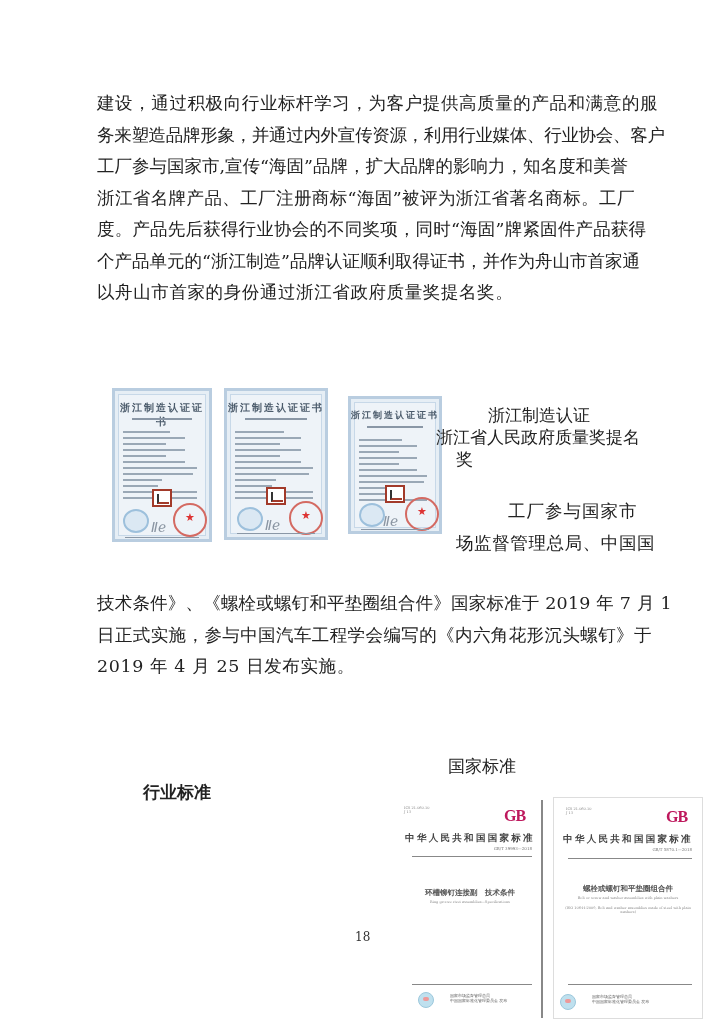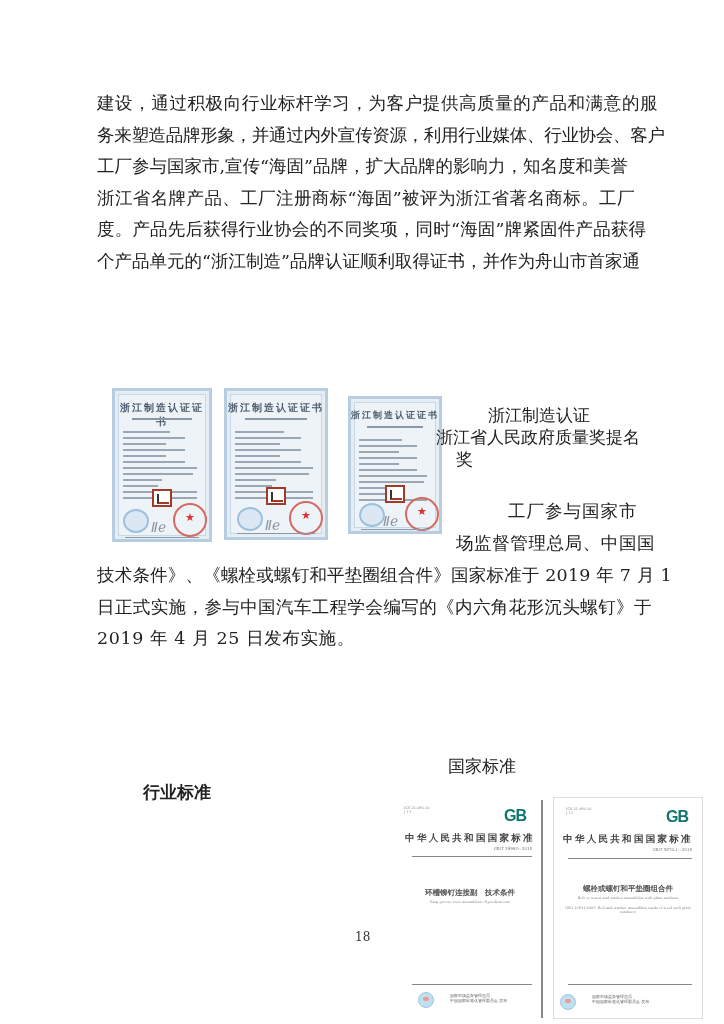--- a/index.html
+++ b/index.html
@@ -14,21 +14,21 @@
   .cert .rows i{display:block;height:2px;background:#9aa8b6;margin:4px 0;}
   .cert .logo{position:absolute;left:50%;margin-left:-10px;width:20px;height:18px;background:#fff;border:2px solid #a23a2a;box-sizing:border-box;}
   .cert .logo:after{content:"";position:absolute;left:3px;top:3px;width:10px;height:8px;border-left:2px solid #333;border-bottom:2px solid #a23a2a;}
   .cert .stamp-blue{position:absolute;width:22px;height:20px;border-radius:50%;border:2px solid #9dc0dc;background:#dbe8f3;}
   .cert .stamp-red{position:absolute;width:30px;height:30px;border-radius:50%;border:2px solid #d46a62;}
   .cert .stamp-red:after{content:"★";position:absolute;left:0;right:0;top:7px;text-align:center;color:#d33;font-size:11px;line-height:11px;}
   .cert .sig{position:absolute;font-family:"DejaVu Sans",sans-serif;font-style:italic;color:#8a95a2;font-size:14px;}
   .cert .foot{position:absolute;left:10px;right:10px;height:1px;background:#8a97a6;}
   .caption{position:absolute;font-size:17px;line-height:22px;color:#222;white-space:nowrap;}
   .gb{position:absolute;background:#fff;border:1px solid #ddd;box-sizing:border-box;overflow:hidden;}
-  .gb .mark{position:absolute;font-family:Liberation Sans, sans-serif;font-weight:bold;font-size:16px;color:#0f766e;letter-spacing:-1px;}
+  .gb .mark{position:absolute;font-family:Liberation Serif, serif;font-weight:bold;font-size:16px;color:#be185d;letter-spacing:-1px;}
   .gb .hd{position:absolute;left:6px;right:6px;font-size:9.5px;font-weight:bold;color:#444;letter-spacing:2.3px;white-space:nowrap;text-align:center;}
   .gb .code{position:absolute;right:10px;font-size:4px;color:#777;}
   .gb .rule{position:absolute;left:14px;right:10px;height:1px;background:#888;}
   .gb .tt{position:absolute;left:0;right:0;text-align:center;font-size:7.5px;font-weight:bold;color:#555;white-space:nowrap;}
   .gb .sub{position:absolute;left:10px;right:10px;text-align:center;font-size:3.5px;color:#888;}
   .gb .tiny{position:absolute;font-size:3.5px;color:#888;}
   .gb .org{position:absolute;font-size:4px;color:#666;line-height:5px;}
   .gb .emb{position:absolute;width:14px;height:14px;border-radius:50%;background:#bfe0ee;border:1px solid #9cc8dc;}
   .gb .emb:after{content:"";position:absolute;left:4px;top:4px;width:6px;height:4px;background:#e99;border-radius:2px;}
   .divline{position:absolute;width:2px;background:#888;}
@@ -37,20 +37,21 @@
 </head>
 <body>
 
 <div class="para" style="top:88px;">
   <span class="line">建设，通过积极向行业标杆学习，为客户提供高质量的产品和满意的服</span>
   <span class="line" style="letter-spacing:-0.3px;">务来塑造品牌形象，并通过内外宣传资源，利用行业媒体、行业协会、客户</span>
   <span class="line" style="letter-spacing:0px;">工厂参与国家市,宣传“海固”品牌，扩大品牌的影响力，知名度和美誉</span>
   <span class="line" style="letter-spacing:0.4px;">浙江省名牌产品、工厂注册商标“海固”被评为浙江省著名商标。工厂</span>
   <span class="line" style="letter-spacing:0.2px;">度。产品先后获得行业协会的不同奖项，同时“海固”牌紧固件产品获得</span>
   <span class="line" style="letter-spacing:0px;">个产品单元的“浙江制造”品牌认证顺利取得证书，并作为舟山市首家通</span>
+  <span class="line">以舟山市首家的身份通过浙江省政府质量奖提名奖。</span>
 </div>
 
 <div class="cert" style="left:112px;top:388px;width:100px;height:154px;">
   <div class="inner"></div>
   <div class="ttl">浙江制造认证证书</div>
   <div class="no"></div>
   <div class="rows">
       <i style="width:60%"></i>
       <i style="width:80%"></i>
       <i style="width:55%"></i>
@@ -120,21 +121,21 @@
   <div class="foot" style="top:130px;"></div>
 </div>
 
 <div class="caption" style="left:488px;top:404px;">浙江制造认证</div>
 <div class="caption" style="left:436px;top:426px;">浙江省人民政府质量奖提名</div>
 <div class="caption" style="left:456px;top:448px;">奖</div>
 
 <div class="caption" style="left:508px;top:500px;font-size:17.5px;letter-spacing:1px;">工厂参与国家市</div>
 <div class="caption" style="left:456px;top:532px;font-size:17.5px;letter-spacing:0.6px;">场监督管理总局、中国国</div>
 <div class="para" style="top:560px;">
-  <span class="line" style="letter-spacing:0.2px;">技术条件》、《螺栓或螺钉和平垫圈组合件》国家标准于 2019 年 7 月 1</span>
+  <span class="line" style="letter-spacing:0.2px;margin-top:28px;">技术条件》、《螺栓或螺钉和平垫圈组合件》国家标准于 2019 年 7 月 1</span>
   <span class="line" style="letter-spacing:0.4px;">日正式实施，参与中国汽车工程学会编写的《内六角花形沉头螺钉》于</span>
   <span class="line">2019 年 4 月 25 日发布实施。</span>
 </div>
 
 <div class="caption" style="left:143px;top:781px;font-weight:bold;">行业标准</div>
 <div class="caption" style="left:448px;top:755px;">国家标准</div>
 
 <div class="gb" style="left:398px;top:800px;width:144px;height:218px;border:none;">
   <div class="tiny" style="left:6px;top:6px;">ICS 21.060.10<br>J 13</div>
   <div class="mark" style="left:106px;top:7px;">GB</div>

